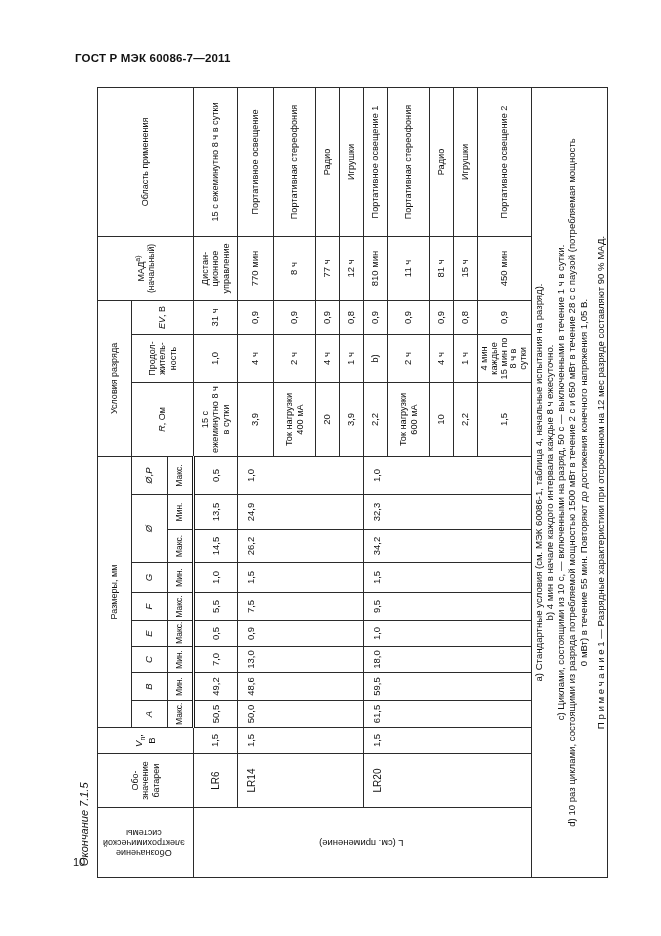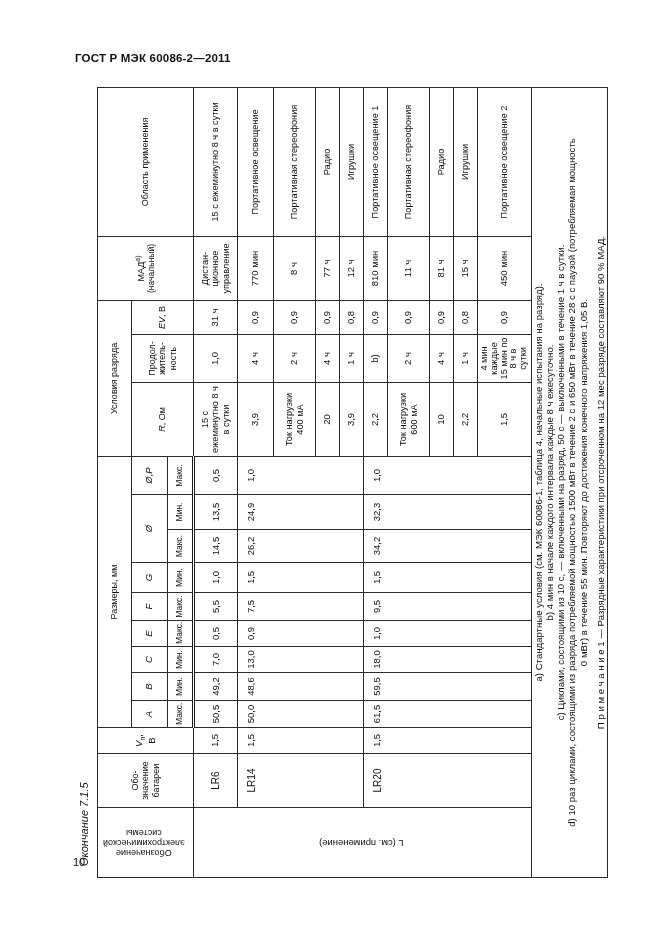--- a/index.html
+++ b/index.html
@@ -30,21 +30,21 @@
   .fnote-line{white-space:nowrap;}
   .note-line{margin-top:6px;white-space:nowrap;}
   sup{font-size:7px;}
   sub{font-size:7px;}
 </style>
 </head>
 <body>
 
 <div class="sheet">
 
-  <div class="doc-header">ГОСТ Р МЭК 60086-2—2011</div>
+  <div class="doc-header">ГОСТ Р МЭК 60086-7—2011</div>
   <div class="table-caption">Окончание 7.1.5</div>
   <div class="page-number">10</div>
 
   <div class="rotated-wrap">
     <table class="batt">
       <colgroup>
         <col style="width:70px">
           <col style="width:54px">
           <col style="width:26px">
         <col style="width:27px">

